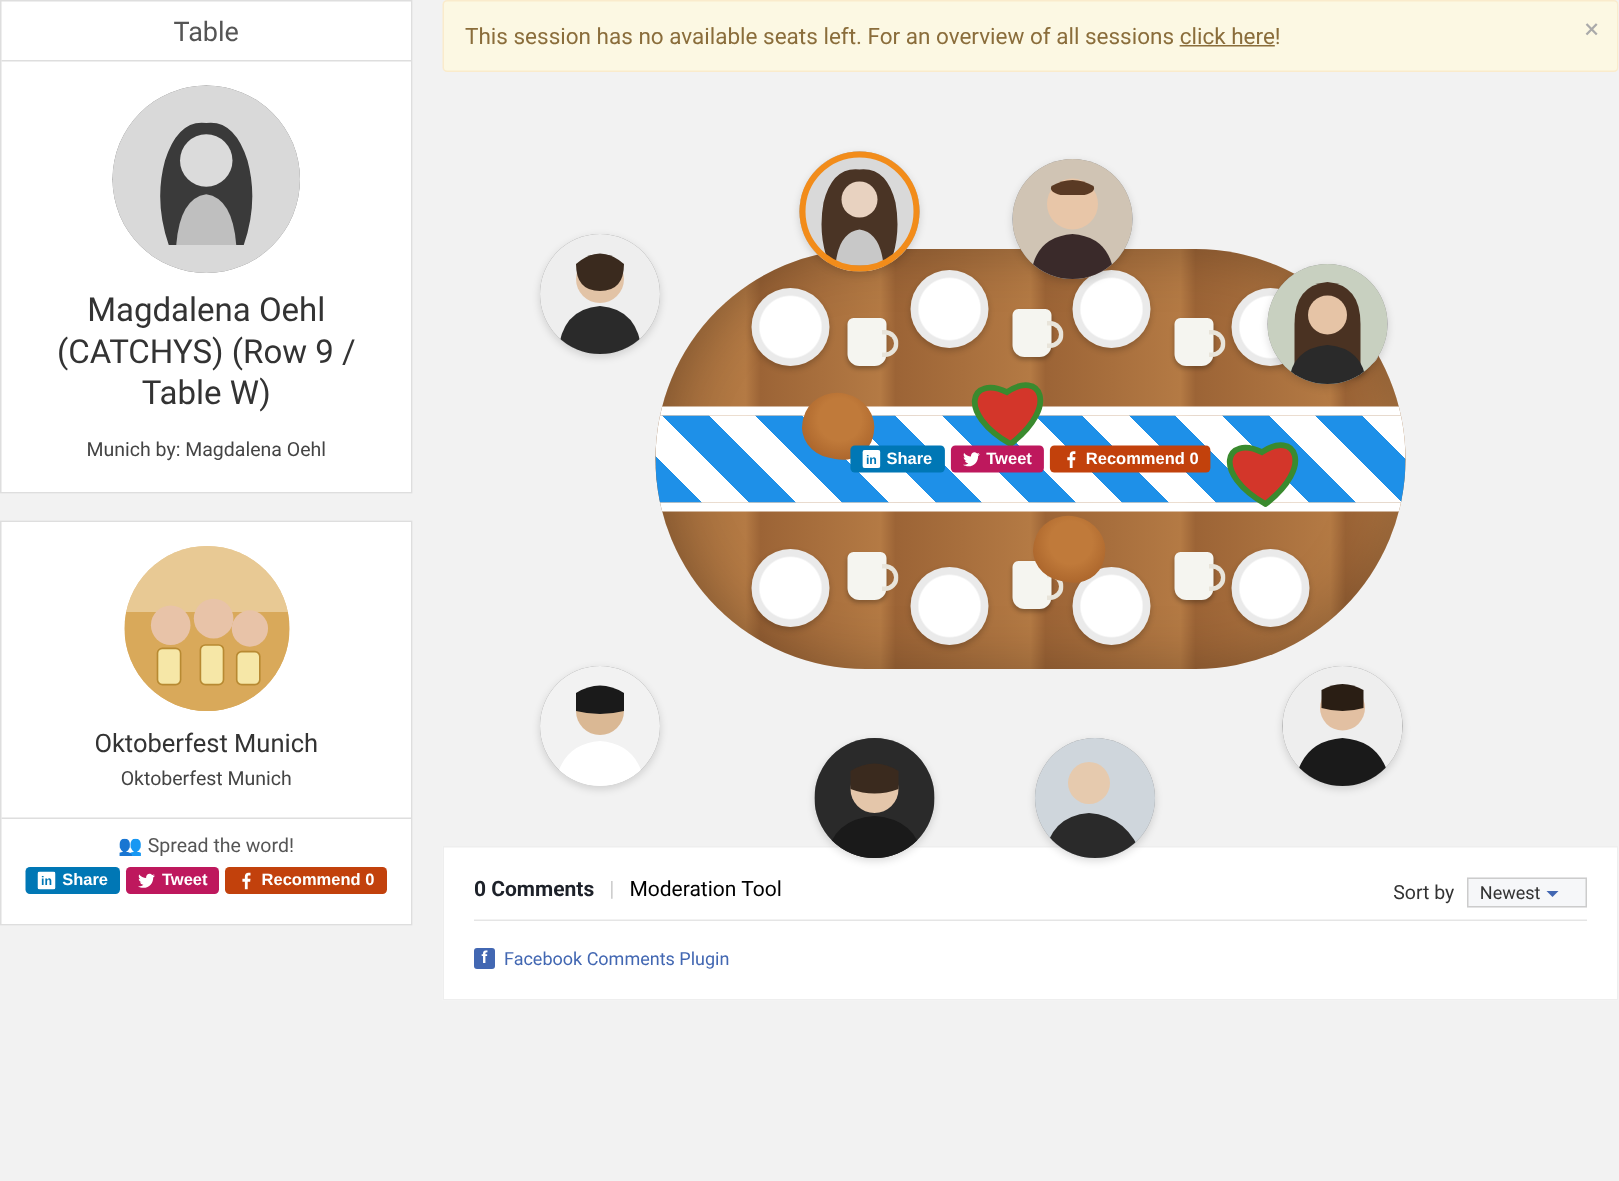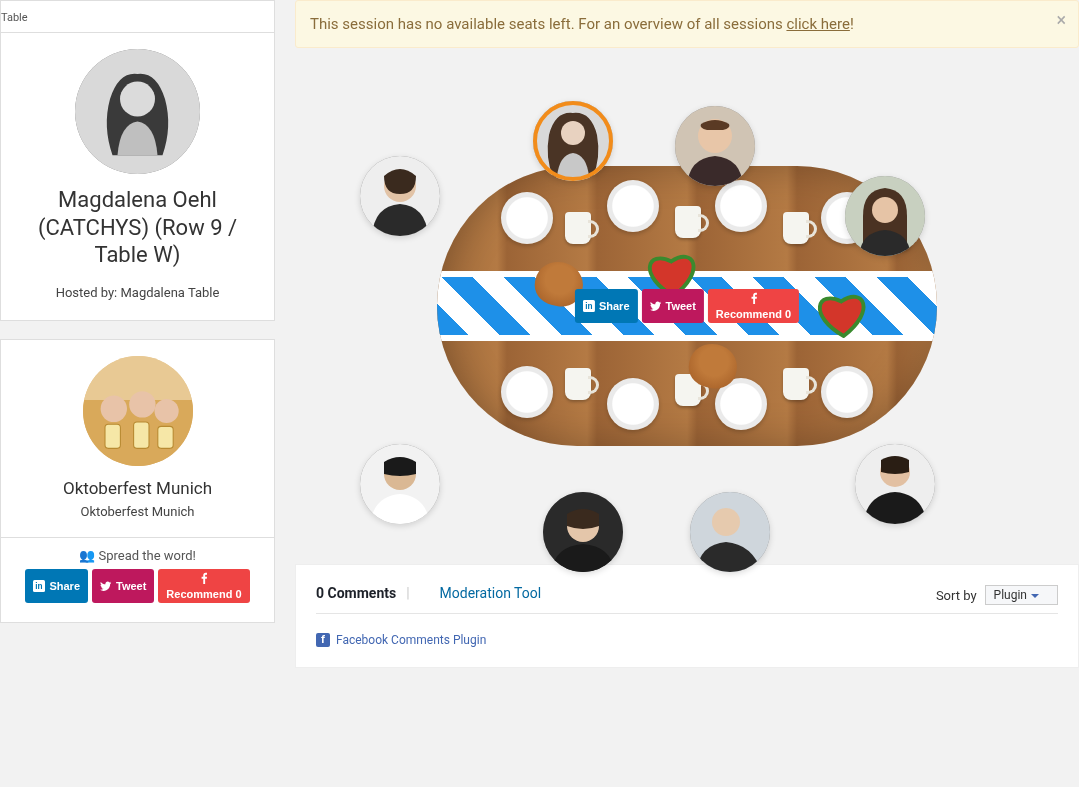--- a/index.html
+++ b/index.html
@@ -21,22 +21,22 @@
     width: 275px;
     flex-shrink: 0;
     padding-top: 0;
   }
   .card {
     background: #fff;
     border: 1px solid #dedede;
     margin-bottom: 18px;
   }
   .card-header {
-    text-align: left;
-    font-size: 11px;
+    text-align: center;
+    font-size: 18px;
     color: #555;
     padding: 10px 0 8px;
     border-bottom: 1px solid #dedede;
   }
   .card-body { padding: 12px; text-align: center; }
   .avatar-lg {
     width: 125px; height: 125px;
     border-radius: 50%;
     margin: 4px auto 12px;
     background: #777;
@@ -86,21 +86,21 @@
     font-size: 11px;
     font-weight: bold;
     color: #fff;
     padding: 3px 8px;
     border-radius: 3px;
     cursor: pointer;
     border: none;
   }
   .btn-linkedin { background: #0077b5; }
   .btn-twitter  { background: #be185d; }
-  .btn-facebook { background: #ef4444; flex-direction: column; }
+  .btn-facebook { background: #c2410c; }
   .icon-sm { width: 12px; height: 12px; display: inline-block; }
 
   .main {
     flex: 1;
     display: flex;
     flex-direction: column;
     gap: 8px;
   }
 
   .alert {
@@ -225,21 +225,21 @@
     margin-bottom: 16px;
   }
   .comments-left {
     display: flex;
     align-items: baseline;
     gap: 10px;
     font-size: 14px;
   }
   .comments-count { font-weight: bold; color: #1d2129; }
   .sep { color: #ccc; }
-  .mod-tool { color: #0369a1; cursor: pointer; margin-left: 20px; }
+  .mod-tool { color: #000000; cursor: pointer; }
   .sort-row { display: flex; align-items: center; gap: 8px; font-size: 13px; color: #333; }
   .sort-select {
     border: 1px solid #ccc;
     background: #f6f7f9;
     padding: 2px 18px 2px 8px;
     font-size: 12px;
     color: #333;
     position: relative;
     cursor: pointer;
   }
@@ -304,21 +304,21 @@
       <div class="card-body">
         <div class="avatar-lg">
           <svg class="person" viewBox="0 0 100 100">
             <rect width="100" height="100" fill="#d9d9d9"></rect>
             <path d="M50 20 Q65 18 72 40 Q78 62 70 85 L30 85 Q22 62 28 40 Q35 18 50 20" fill="#3a3a3a"></path>
             <circle cx="50" cy="40" r="14" fill="#e8d8cc"></circle>
             <path d="M34 85 Q36 60 50 58 Q64 60 66 85 Z" fill="#bfbfbf"></path>
           </svg>
         </div>
         <h2 class="host-name">Magdalena Oehl (CATCHYS) (Row 9 / Table W)</h2>
-        <p class="hosted-by">Hosted by: Magdalena Table</p>
+        <p class="hosted-by">Munich by: Magdalena Oehl</p>
       </div>
     </div>
 
     <div class="card">
       <div class="card-body">
         <div class="loc-img">
           <svg class="beer-scene" viewBox="0 0 100 100">
             <rect width="100" height="40" fill="#e8c994"></rect>
             <rect y="40" width="100" height="60" fill="#d9a95a"></rect>
             <circle cx="28" cy="48" r="12" fill="#e8c3a8"></circle>
@@ -510,21 +510,21 @@
     <div class="comments-card">
       <div class="comments-top">
         <div class="comments-left">
           <span class="comments-count">0 Comments</span>
           <span class="sep">|</span>
           <span class="mod-tool">Moderation Tool</span>
         </div>
         <div class="sort-row">
           <span>Sort by</span>
           <span class="sort-select">
-            <span>Plugin</span><span class="caret"></span>
+            <span>Newest</span><span class="caret"></span>
           </span>
         </div>
       </div>
 
 
       <div class="fb-plugin">
         <span class="fb-icon-sq">f</span>
         <span>Facebook Comments Plugin</span>
       </div>
     </div>

